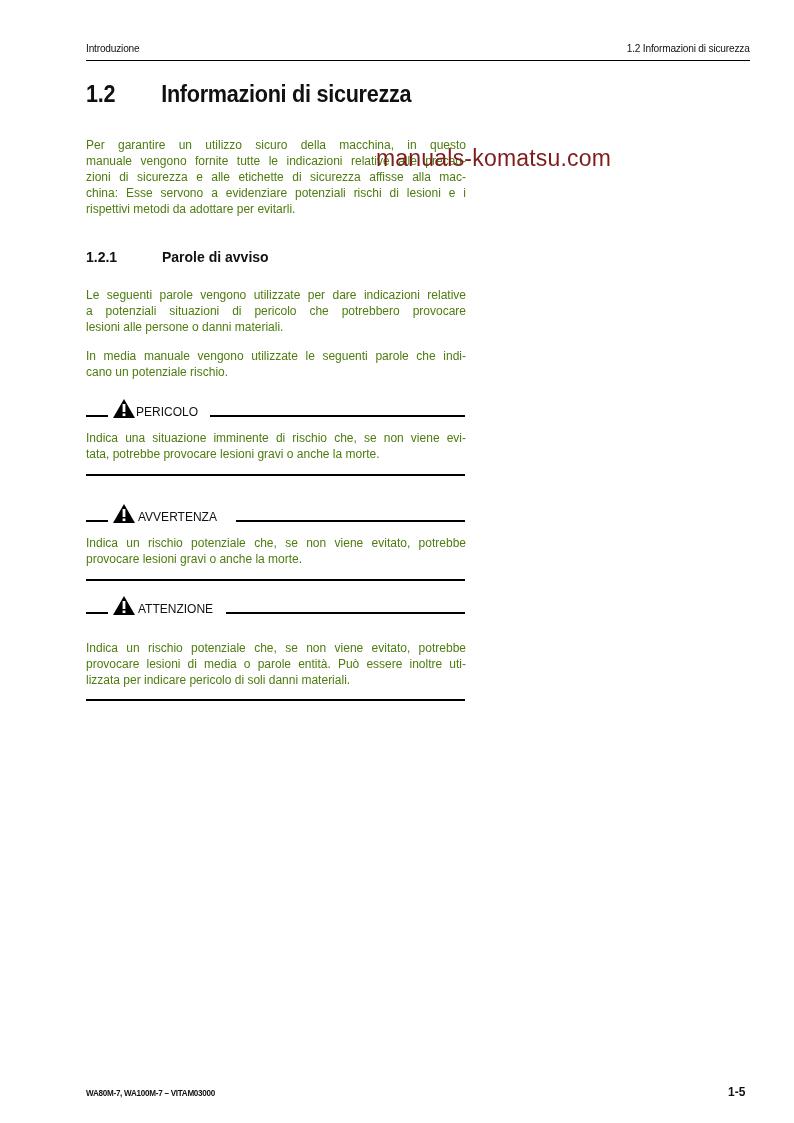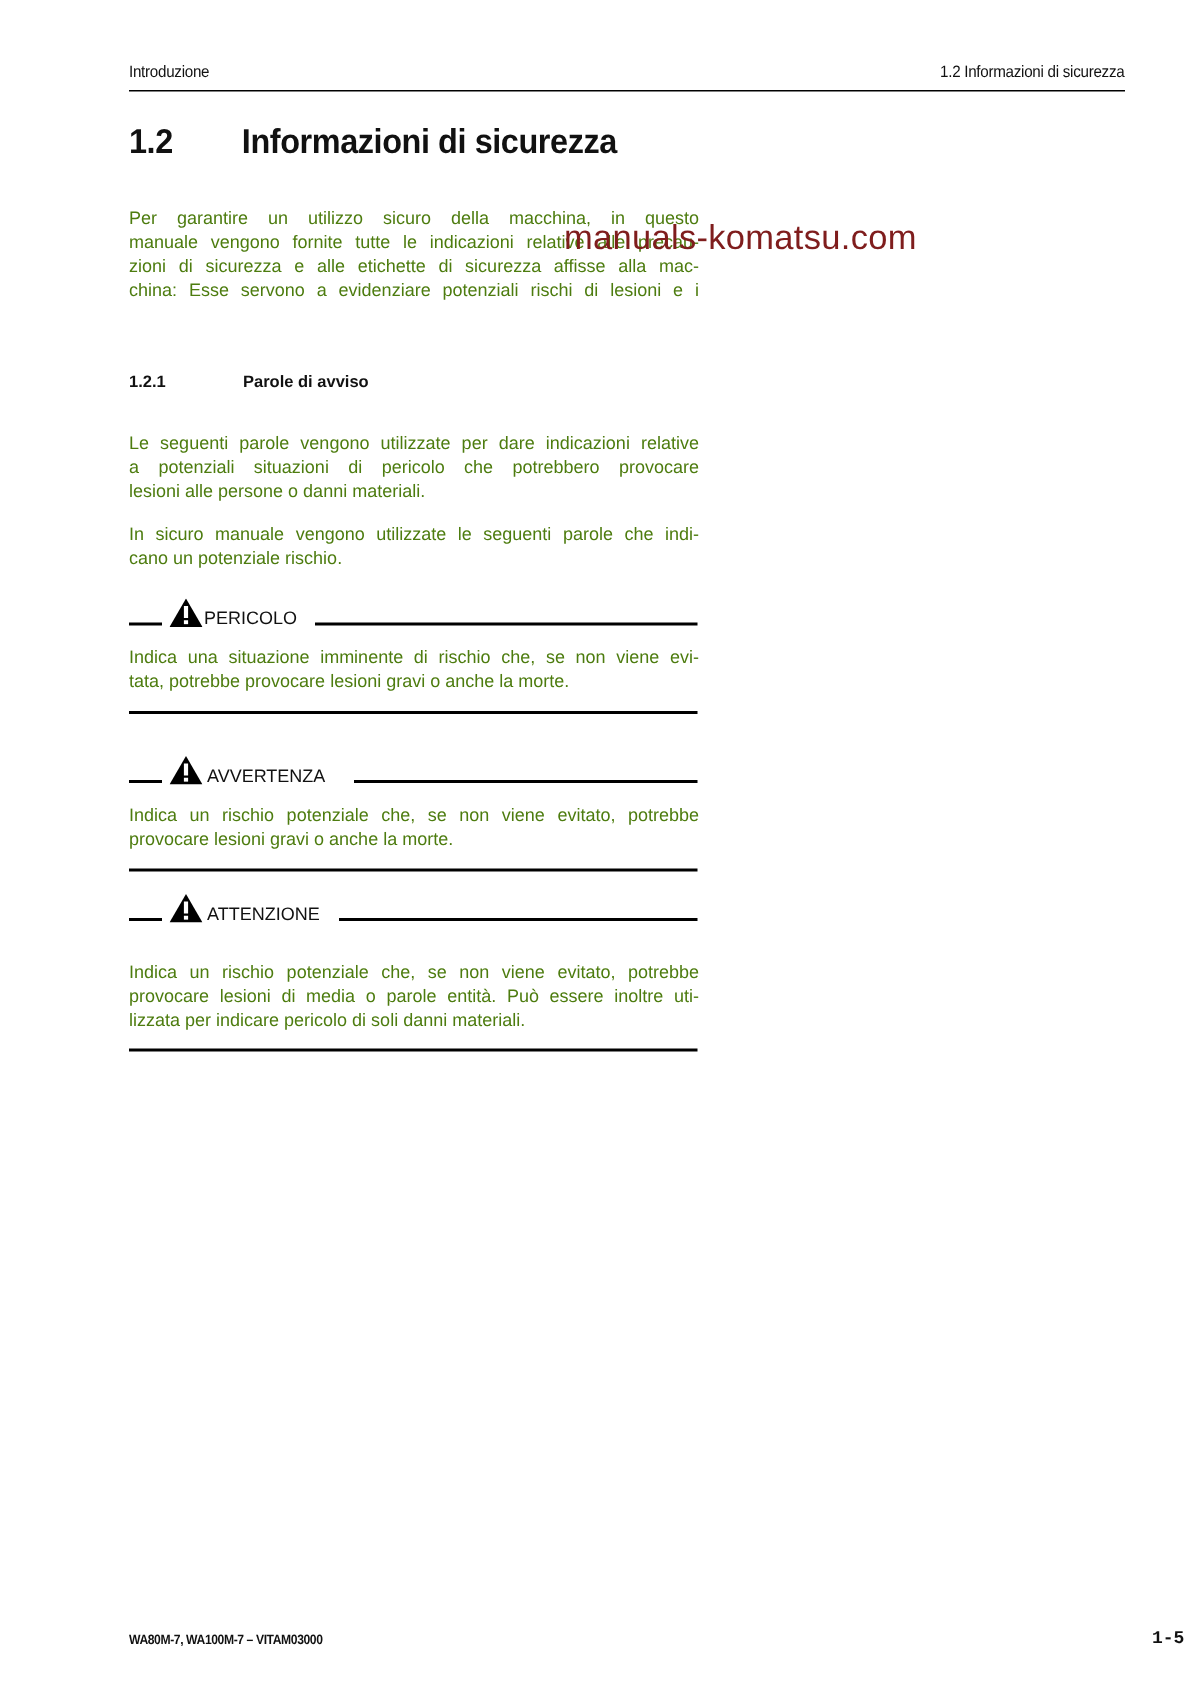--- a/index.html
+++ b/index.html
@@ -13,21 +13,21 @@
       transform: scaleX(0.92); transform-origin: left top;
     }
     .run-head.right { transform-origin: right top; }
     .head-rule { left: 86px; top: 60px; width: 664px; height: 1px; background: #000; }
     .h1 {
       left: 86px; top: 81px; font-size: 23px; font-weight: bold; letter-spacing: -0.3px;
       transform: scaleX(0.94); transform-origin: left top;
     }
     .h1 .num { display: inline-block; width: 80px; }
     .h2 {
-      left: 86px; top: 249px; font-size: 11px; font-weight: bold;
+      left: 86px; top: 249px; font-size: 14px; font-weight: bold;
     }
     .h2 .num { display: inline-block; width: 76px; }
     .para {
       left: 86px; width: 380px; font-size: 12px; line-height: 16px;
       text-align: justify; color: #4d7c0f;
     }
     .para span.line { display: block; text-align: justify; text-align-last: justify; white-space: nowrap; }
     .para span.line.last { text-align-last: left; }
     .watermark {
       left: 376px; top: 145px; font-size: 23px; color: #7f1d1d; letter-spacing: 0.2px;
@@ -41,53 +41,54 @@
     .notice-head .label {
       position: absolute; left: 52px; bottom: 2px; font-size: 12px; font-weight: normal;
       letter-spacing: 0px; white-space: nowrap; background: #fff; padding-right: 3px;
     }
     .notice-head .trail { position: absolute; right: 0; bottom: 4px; height: 2px; background: #000; }
     .notice-rule { left: 86px; width: 379px; height: 2px; background: #000; }
     .footer-left {
       left: 86px; top: 1088px; font-size: 9px; font-weight: bold; letter-spacing: -0.3px;
       transform: scaleX(0.9); transform-origin: left top; white-space: nowrap;
     }
-    .footer-right { left: 768px; top: 1085px; font-size: 12px; font-weight: bold; font-family: Liberation Mono, monospace; }
+    .footer-right { left: 728px; top: 1085px; font-size: 12px; font-weight: bold; }
   </style>
 </head>
 <body>
 
 <div class="abs run-head" style="left:86px;">Introduzione</div>
 <div class="abs run-head right" style="right:44px;">1.2  Informazioni di sicurezza</div>
 <div class="abs head-rule"></div>
 
 <div class="abs h1">
   <span class="num">1.2</span><span>Informazioni di sicurezza</span>
 </div>
 
 <div class="abs para" style="top:137px;">
   <span class="line">Per garantire un utilizzo sicuro della macchina, in questo</span>
   <span class="line">manuale vengono fornite tutte le indicazioni relative alle precau-</span>
   <span class="line">zioni di sicurezza e alle etichette di sicurezza affisse alla mac-</span>
   <span class="line">china: Esse servono a evidenziare potenziali rischi di lesioni e i</span>
+  <span class="line last">rispettivi metodi da adottare per evitarli.</span>
 </div>
 
 <div class="abs watermark">manuals-komatsu.com</div>
 
 <div class="abs h2">
   <span class="num">1.2.1</span><span>Parole di avviso</span>
 </div>
 
 <div class="abs para" style="top:287px;">
   <span class="line">Le seguenti parole vengono utilizzate per dare indicazioni relative</span>
   <span class="line">a potenziali situazioni di pericolo che potrebbero provocare</span>
   <span class="line last">lesioni alle persone o danni materiali.</span>
 </div>
 <div class="abs para" style="top:348px;">
-  <span class="line">In sicuro manuale vengono utilizzate le seguenti parole che indi-</span>
+  <span class="line">In media manuale vengono utilizzate le seguenti parole che indi-</span>
   <span class="line last">cano un potenziale rischio.</span>
 </div>
 
 <div class="abs notice-head" style="top:399px;">
   <div class="lead"></div>
   <svg class="icon" viewBox="0 0 22 19">
     <polygon points="11,0 22,19 0,19" fill="#000"></polygon>
     <rect x="9.6" y="5" width="2.8" height="8" fill="#fff"></rect>
     <rect x="9.6" y="14.5" width="2.8" height="2.6" fill="#fff"></rect>
   </svg>

